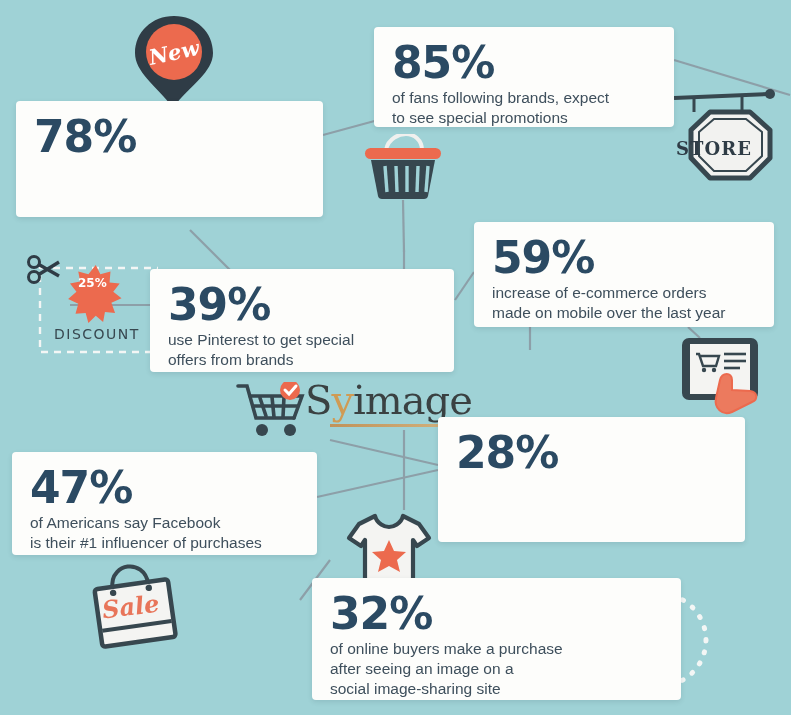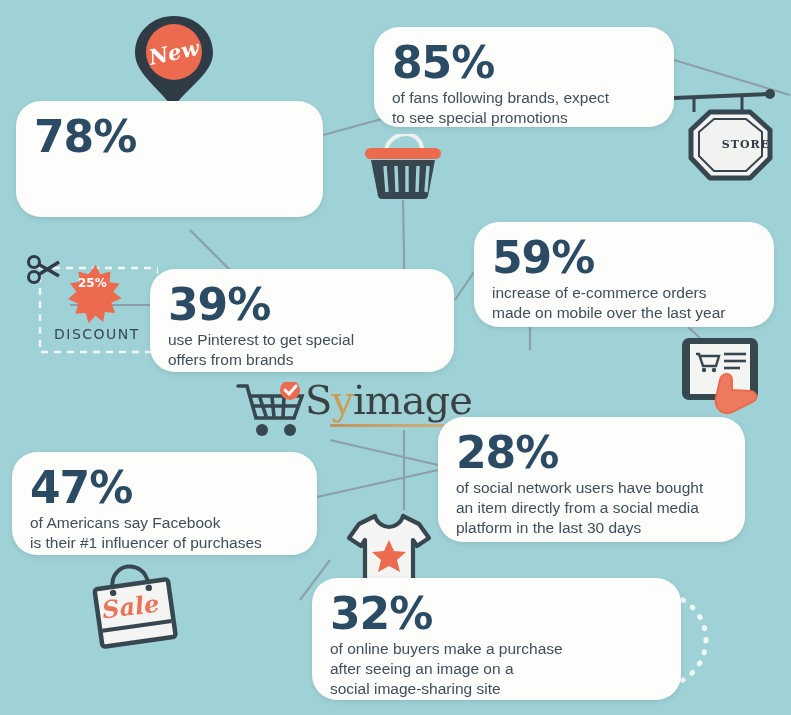--- a/index.html
+++ b/index.html
@@ -23,21 +23,21 @@
     position: absolute;
     left: 0;
     top: 0;
     width: 791px;
     height: 715px;
     pointer-events: none;
   }
   .stat-card {
     position: absolute;
     background: #fdfdfb;
-    border-radius: 25px;
+    border-radius: 4px;
     box-shadow: 0 2px 5px rgba(40,60,80,0.13);
     box-sizing: border-box;
     padding: 14px 18px 16px 18px;
   }
   .stat-pct {
     font-family: "DejaVu Sans", sans-serif;
     font-weight: bold;
     font-size: 44px;
     line-height: 0.98;
     color: #2b4a63;
@@ -97,24 +97,24 @@
   #icon-sale { left: 90px; top: 560px; width: 90px; height: 96px; }
   
   #icon-tshirt { left: 345px; top: 510px; width: 88px; height: 76px; }
   
   #icon-percent { left: 604px; top: 588px; width: 110px; height: 104px; }
 
   .store-label {
     position: absolute;
     left: 0; right: 12px;
     top: 52px;
-    text-align: right;
+    text-align: center;
     font-family: "DejaVu Serif", serif;
     font-weight: bold;
-    font-size: 11px;
+    font-size: 18px;
     letter-spacing: 1px;
     color: #2f3c46;
   }
   .new-label {
     position: absolute;
     left: 0; right: 0; top: 26px;
     text-align: center;
     font-family: "DejaVu Serif", serif;
     font-style: italic;
     font-weight: bold;
@@ -314,23 +314,20 @@
   </div>
 
   <div class="stat-card" id="card-39">
     <div class="stat-pct">39%</div>
     <div class="stat-desc">use Pinterest to get special
 offers from brands</div>
   </div>
 
   <div class="stat-card" id="card-28">
     <div class="stat-pct">28%</div>
-    <div class="stat-desc">of social network users have bought
-an item directly from a social media
-platform in the last 30 days</div>
   </div>
 
   <div class="stat-card" id="card-47">
     <div class="stat-pct">47%</div>
     <div class="stat-desc">of Americans say Facebook
 is their #1 influencer of purchases</div>
   </div>
 
   <div class="stat-card" id="card-32">
     <div class="stat-pct">32%</div>

